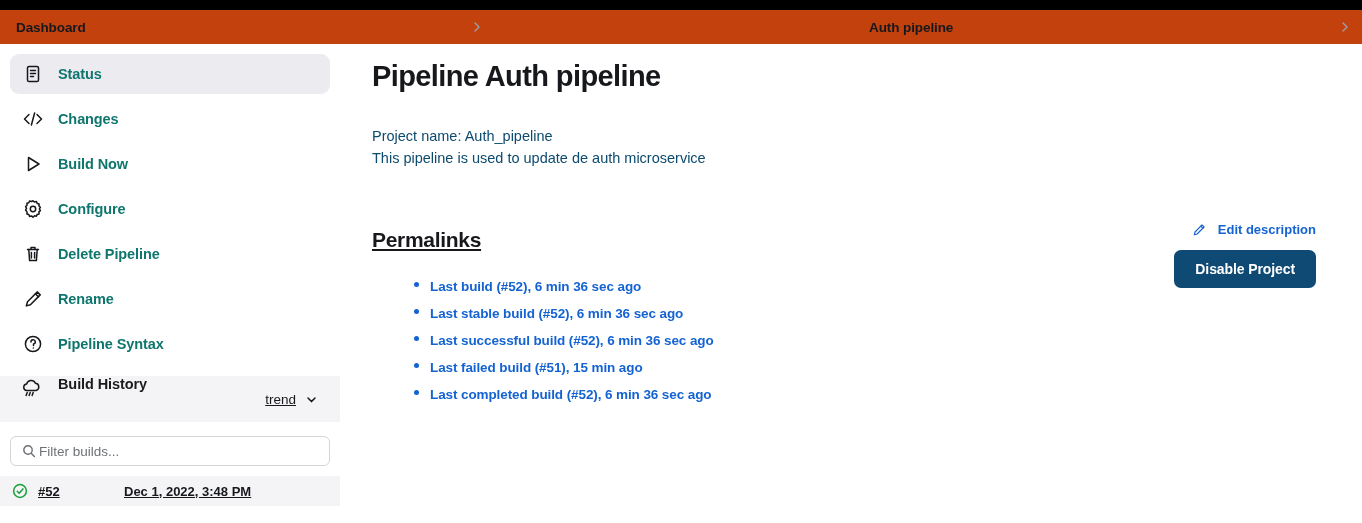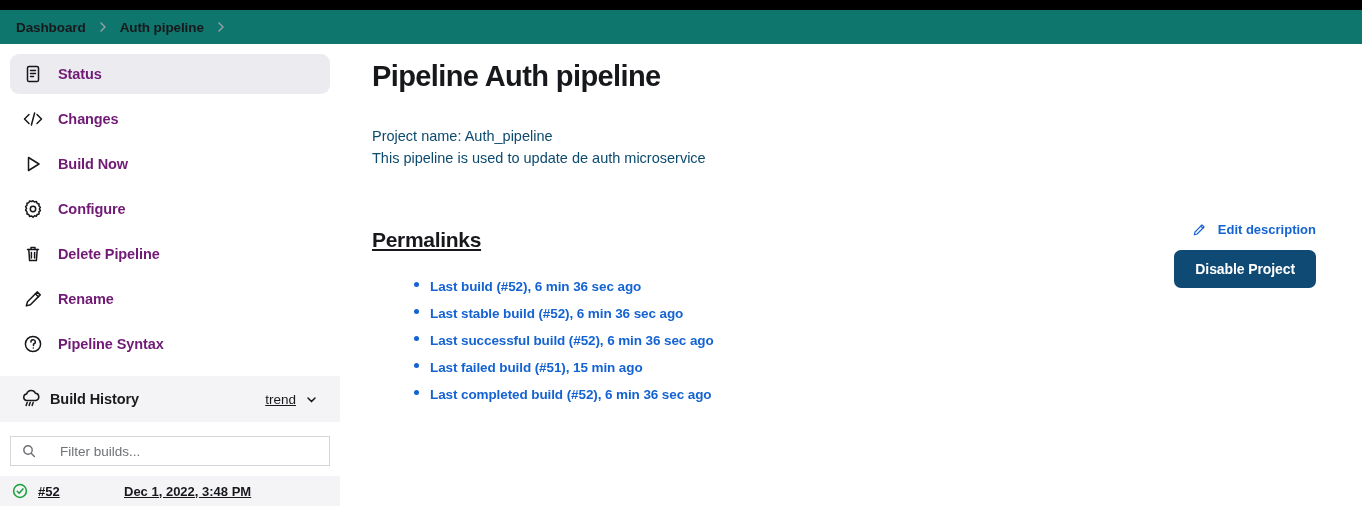--- a/index.html
+++ b/index.html
@@ -15,25 +15,26 @@
   
   .topbar {
     height: 10px;
     background: #000000;
     width: 100%;
   }
 
   
   .breadcrumb-bar {
     height: 34px;
-    background: #0f766e;
+    background: #c2410c;
     display: flex;
     align-items: center;
     padding: 0 0 0 16px;
     gap: 0px;
+    justify-content: space-between;
   }
   .crumb {
     font-size: 13.5px;
     font-weight: 700;
     color: #17181c;
     letter-spacing: -0.1px;
     text-decoration: none;
     white-space: nowrap;
   }
   .crumb-sep {
@@ -64,21 +65,21 @@
   .nav-item {
     display: flex;
     align-items: center;
     gap: 14px;
     height: 40px;
     padding: 0 12px;
     border-radius: 9px;
     margin-bottom: 5px;
     cursor: pointer;
     text-decoration: none;
-    color: #701a75;
+    color: #0f766e;
   }
   .nav-item.active { background: #ebebf0; }
   .nav-icon {
     width: 22px;
     height: 22px;
     flex: 0 0 22px;
     display: flex;
     align-items: center;
     justify-content: center;
     color: #17181c;
@@ -90,23 +91,22 @@
     letter-spacing: -0.1px;
     white-space: nowrap;
   }
 
   
   .bh-header {
     margin-top: 12px;
     height: 46px;
     background: #f4f4f6;
     display: flex;
-    align-items: center;
     padding: 0 22px 0 18px;
-    gap: 6px;
+    gap: 14px;
   }
   .bh-icon {
     width: 26px; height: 26px; flex: 0 0 26px;
     display: flex; align-items: center; justify-content: center;
     color: #17181c;
   }
   .bh-title {
     font-size: 14.5px;
     font-weight: 700;
     letter-spacing: -0.1px;
@@ -124,24 +124,24 @@
     text-decoration: underline;
     color: #17181c;
   }
   .bh-trend-caret { color: #17181c; display: flex; }
 
   
   .filter-wrap { padding: 14px 10px 0 10px; }
   .filter-box {
     height: 30px;
     border: 1px solid #d3d6da;
-    border-radius: 0;
-    display: flex;
-    align-items: center;
-    gap: 24px;
+    border-radius: 6px;
+    display: flex;
+    align-items: center;
+    gap: 3px;
     padding: 0 11px;
     background: #fff;
   }
   .filter-box svg { display: block; color: #6b7075; flex: 0 0 auto; }
   .filter-input {
     border: none;
     outline: none;
     font-family: "Liberation Sans", sans-serif;
     font-size: 13.5px;
     color: #1a1b1e;

